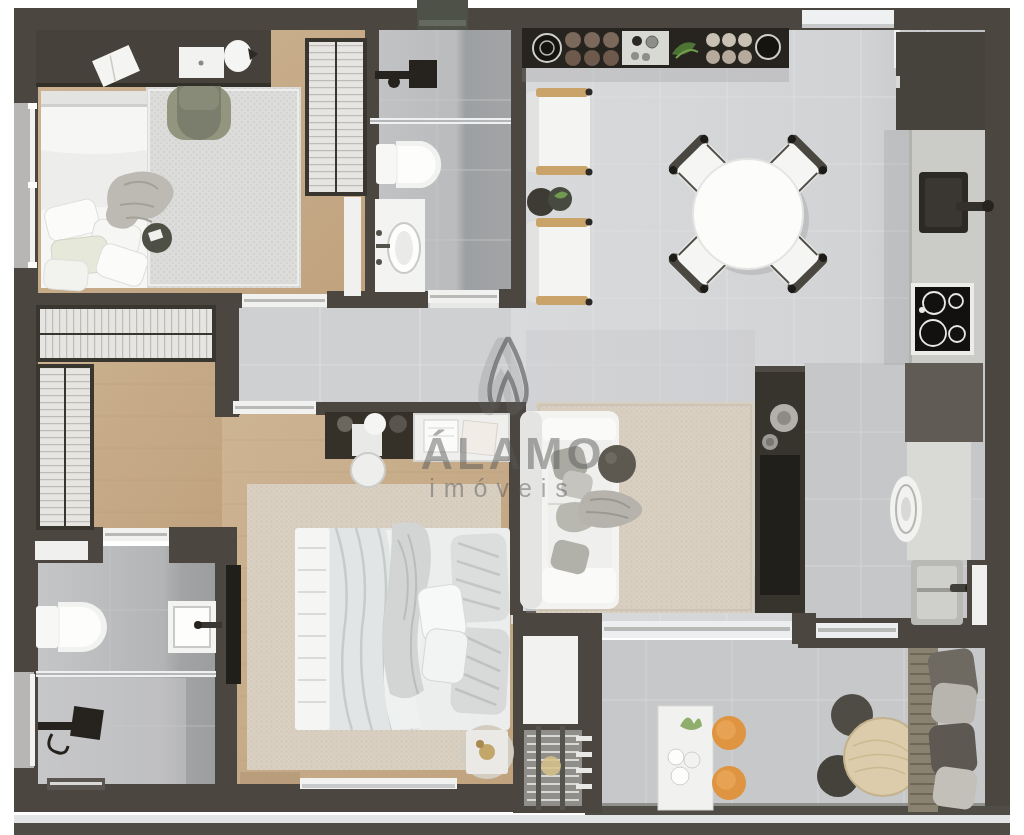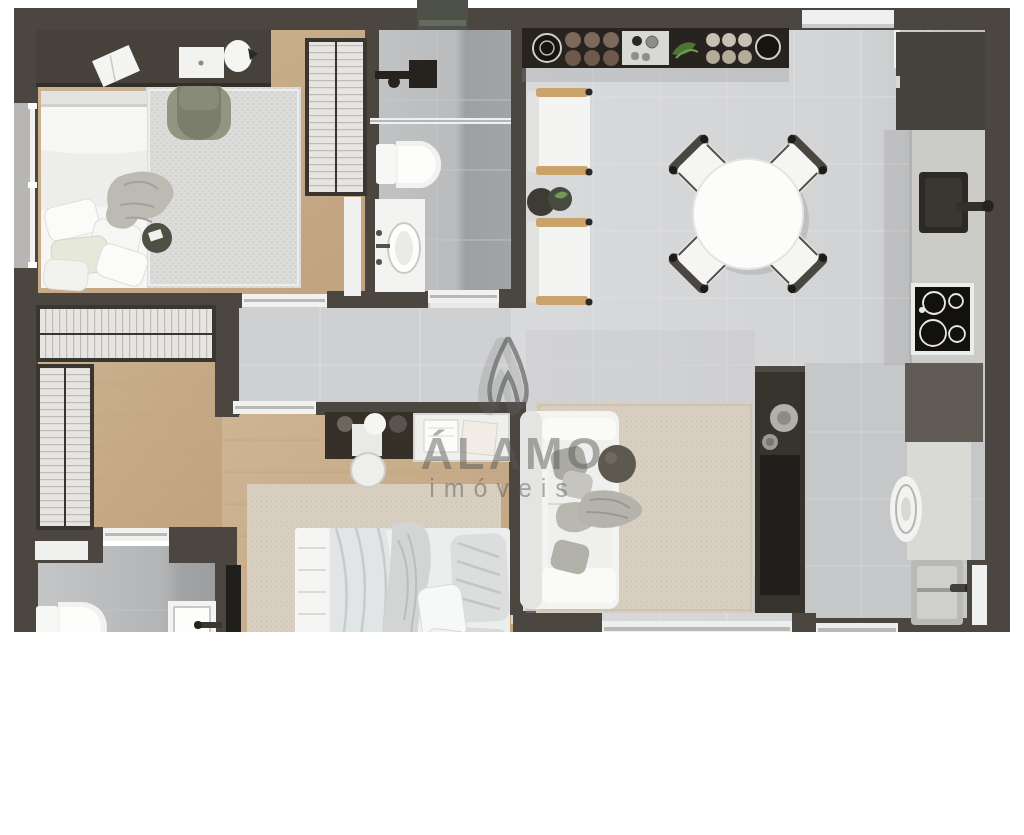--- a/index.html
+++ b/index.html
@@ -1,16 +1,16 @@
 <!DOCTYPE html>
 <html><head>
 <meta charset="utf-8">
 <style>
 html,body{margin:0;padding:0;background:#ffffff;}
-#plan{position:relative;width:1024px;height:632px;font-family:"Liberation Sans",sans-serif;}
+#plan{position:relative;width:1024px;height:835px;font-family:"Liberation Sans",sans-serif;}
 svg{display:block;}
 </style>
 </head>
 <body>
 <div id="plan">
 <svg width="1024" height="835" viewBox="0 0 1024 835">
 <defs>
 <pattern id="dots1" width="6" height="6" patternUnits="userSpaceOnUse">
 <rect width="6" height="6" fill="#dcdddb"></rect>
 <circle cx="2" cy="2" r="1.1" fill="#cfd0ce"></circle>

